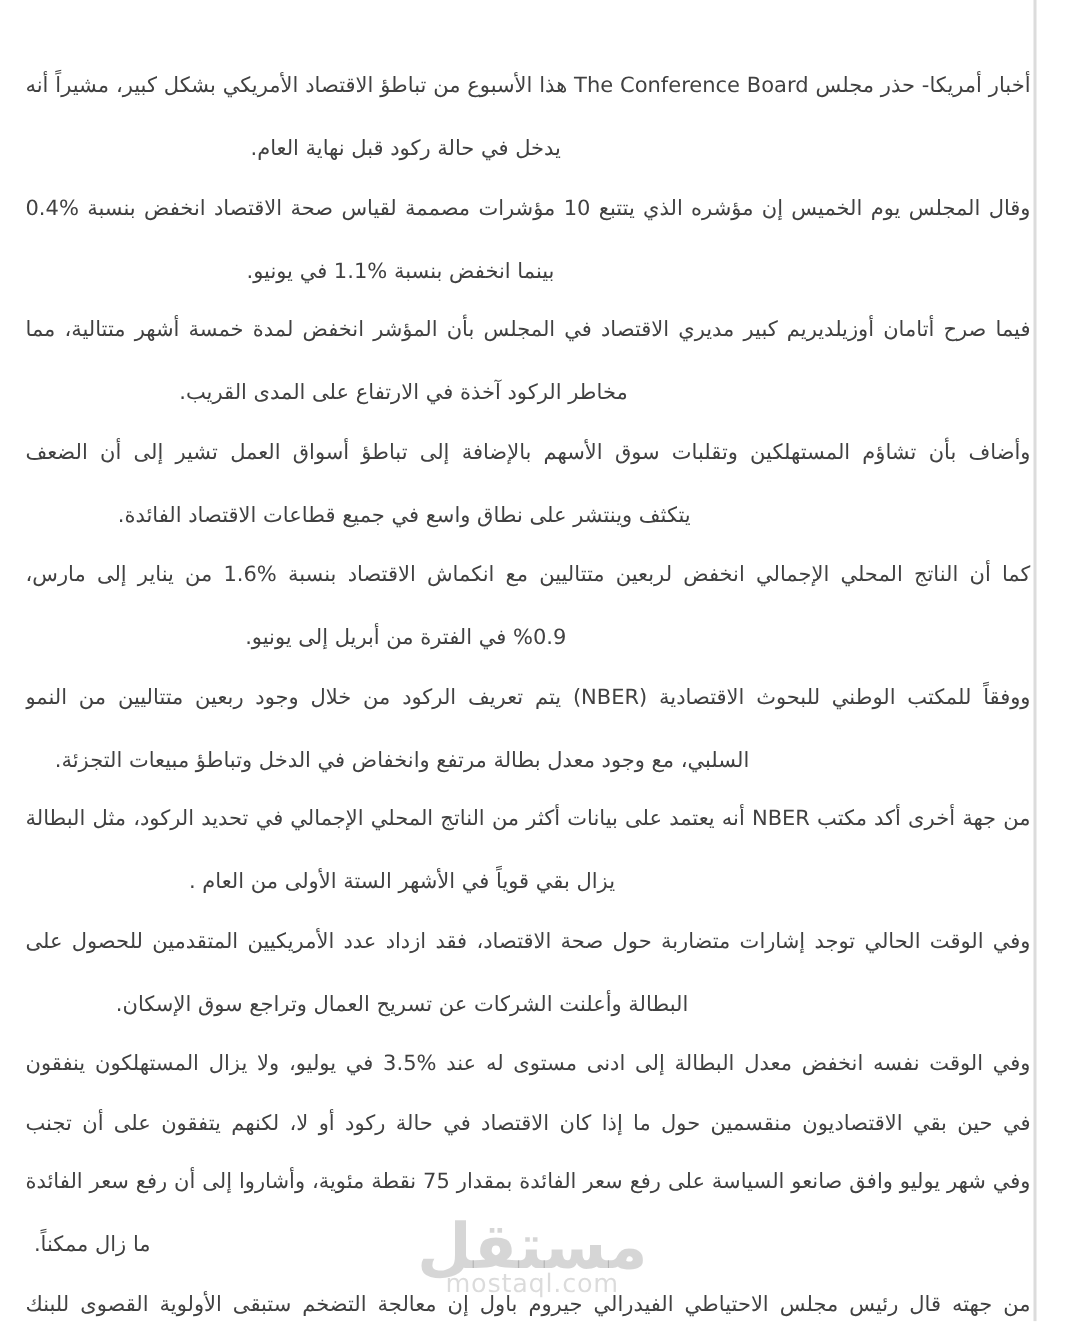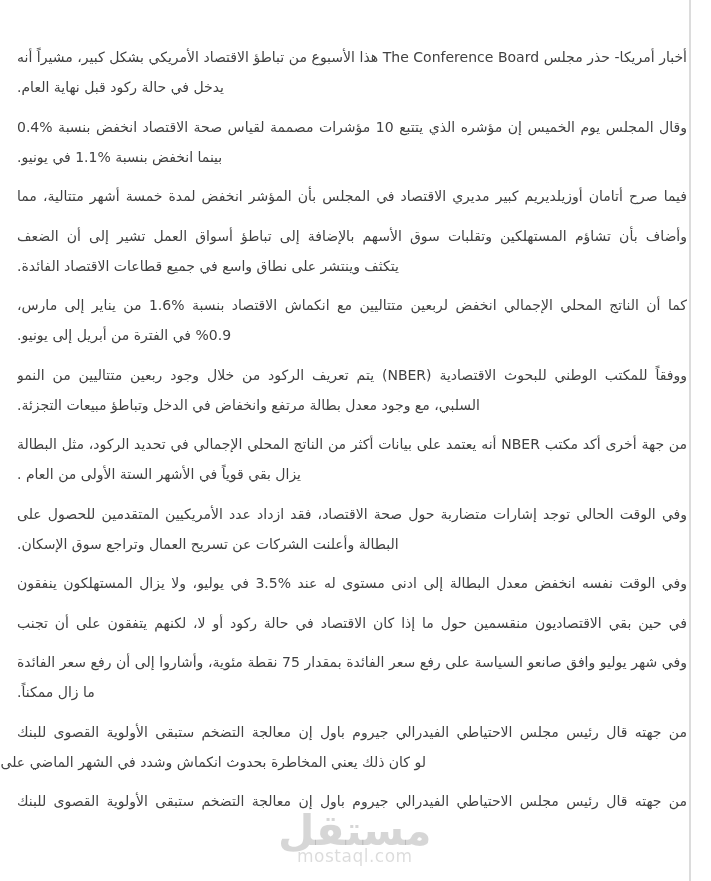--- a/index.html
+++ b/index.html
@@ -35,22 +35,23 @@
     height: 30px;
     line-height: 30px;
     direction: rtl;
   }
   .l1 {
     text-align: justify;
     text-align-last: justify;
     overflow: hidden;
   }
   .l2 {
-    text-align: left;
+    text-align: center;
     white-space: nowrap;
+    margin-top: 12px;
   }
   .clipped-next {
     height: 30px;
     overflow: visible;
   }
   .watermark {
     position: absolute;
     left: 278px;
     top: 810px;
     z-index: 0;
@@ -92,20 +93,21 @@
       <span class="ln l2" style="padding-right:163px">يدخل في حالة ركود قبل نهاية العام.</span>
     </div>
 
     <div class="para">
       <span class="ln l1">وقال المجلس يوم الخميس إن مؤشره الذي يتتبع 10 مؤشرات مصممة لقياس صحة الاقتصاد انخفض بنسبة %0.4 في يوليو،</span>
       <span class="ln l2" style="padding-right:170px">بينما انخفض بنسبة %1.1 في يونيو.</span>
     </div>
 
     <div class="para">
       <span class="ln l1">فيما صرح أتامان أوزيلديريم كبير مديري الاقتصاد في المجلس بأن المؤشر انخفض لمدة خمسة أشهر متتالية، مما يشير إلى أن</span>
+      <span class="ln l2" style="padding-right:166px">مخاطر الركود آخذة في الارتفاع على المدى القريب.</span>
     </div>
 
     <div class="para">
       <span class="ln l1">وأضاف بأن تشاؤم المستهلكين وتقلبات سوق الأسهم بالإضافة إلى تباطؤ أسواق العمل تشير إلى أن الضعف الاقتصادي سوف</span>
       <span class="ln l2" style="padding-right:165px">يتكثف وينتشر على نطاق واسع في جميع قطاعات الاقتصاد الفائدة.</span>
     </div>
 
     <div class="para">
       <span class="ln l1">كما أن الناتج المحلي الإجمالي انخفض لربعين متتاليين مع انكماش الاقتصاد بنسبة %1.6 من يناير إلى مارس، وانخفض بنسبة</span>
       <span class="ln l2" style="padding-right:163px">%0.9 في الفترة من أبريل إلى يونيو.</span>

